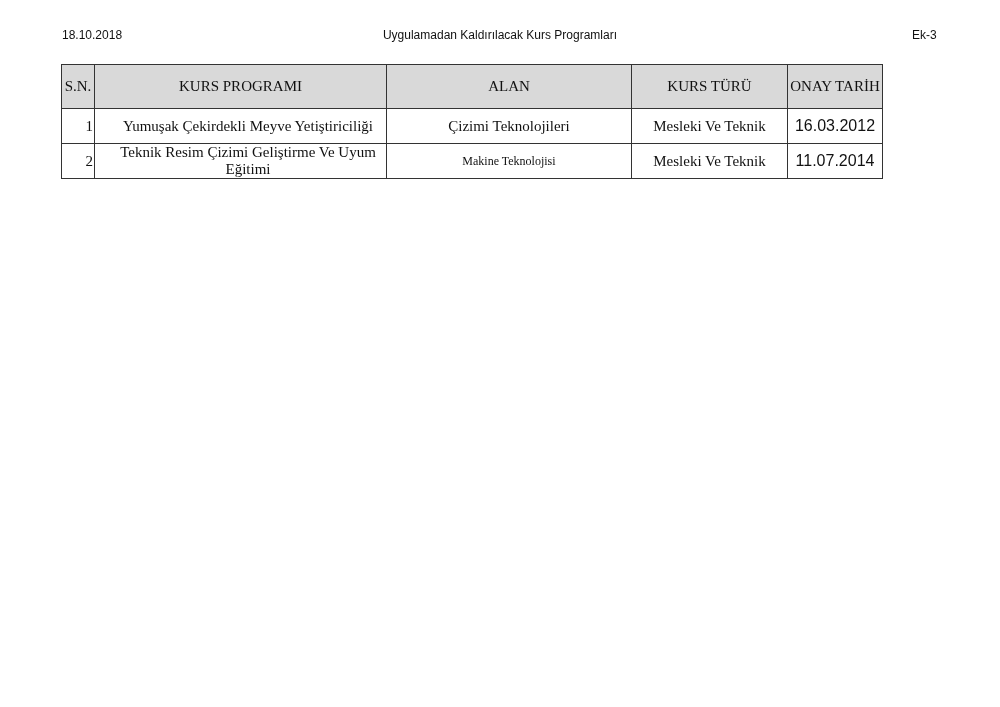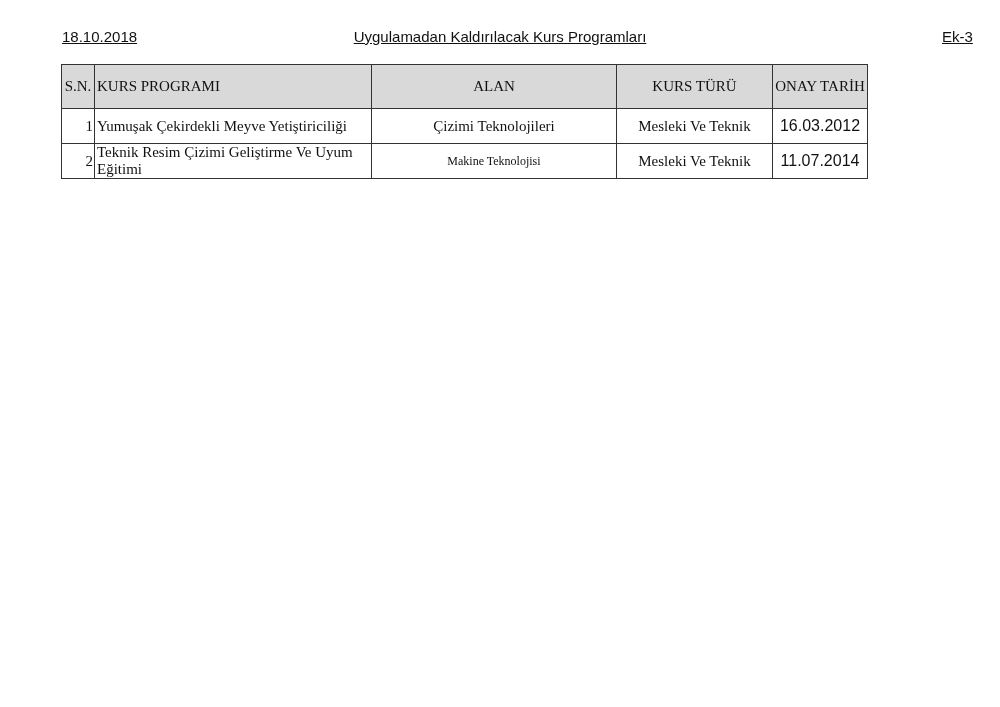--- a/index.html
+++ b/index.html
@@ -1,46 +1,46 @@
 <!DOCTYPE html>
 <html><head>
 <meta charset="utf-8">
 <style>
   html, body { margin:0; padding:0; }
   body { width:1000px; height:707px; background:#ffffff; position:relative; overflow:hidden; }
-  .hdr { position:absolute; top:28px; font-family:"Liberation Sans", sans-serif; font-size:15px; color:#111;text-decoration:underline; }
+  .hdr { position:absolute; top:28px; font-family:"Liberation Sans", sans-serif; font-size:12px; color:#111; }
   .hdr-left { left:62px; }
   .hdr-center { left:0; width:1000px; text-align:center; }
-  .hdr-right { left:942px; }
+  .hdr-right { left:912px; }
   table { position:absolute; left:61px; top:64px; border-collapse:collapse; font-family:"Liberation Serif", serif; color:#111; }
   td, th { border:1px solid #333; padding:0 2px; font-weight:normal; font-size:15px; }
   th { background:#d9d9d9; height:43px; text-align:center; }
   td { height:34px; }
   .c-sn { width:28px; text-align:right; }
   .c-prog { width:272px; text-align:left; }
   .c-alan { width:240px; text-align:center; }
   .c-tur { width:151px; text-align:center; }
   .c-onay { width:90px; text-align:center;margin-top:41px; }
   td.c-sn { padding-right:1px; }
-  td.c-prog { padding-left:2px; }
+  td.c-prog { padding-left:17px;text-align:center; }
   .big { font-size:12px; }
   .sans { font-family:"Liberation Sans", sans-serif; font-size:16px; }
 </style>
 </head>
 <body>
 
 <div class="hdr hdr-left">18.10.2018</div>
 <div class="hdr hdr-center">Uygulamadan Kaldırılacak Kurs Programları</div>
 <div class="hdr hdr-right">Ek-3</div>
 
 <table>
   <tbody>
       <tr>
     <th class="c-sn" style="text-align:center">S.N.</th>
-    <th class="c-prog" style="">KURS PROGRAMI</th>
+    <th class="c-prog" style="text-align:center">KURS PROGRAMI</th>
     <th class="c-alan">ALAN</th>
     <th class="c-tur">KURS TÜRÜ</th>
     <th class="c-onay">ONAY TARİH</th>
   </tr>
   <tr>
     <td class="c-sn">1</td>
     <td class="c-prog">Yumuşak Çekirdekli Meyve Yetiştiriciliği</td>
     <td class="c-alan">Çizimi Teknolojileri</td>
     <td class="c-tur">Mesleki Ve Teknik</td>
     <td class="c-onay sans">16.03.2012</td>

